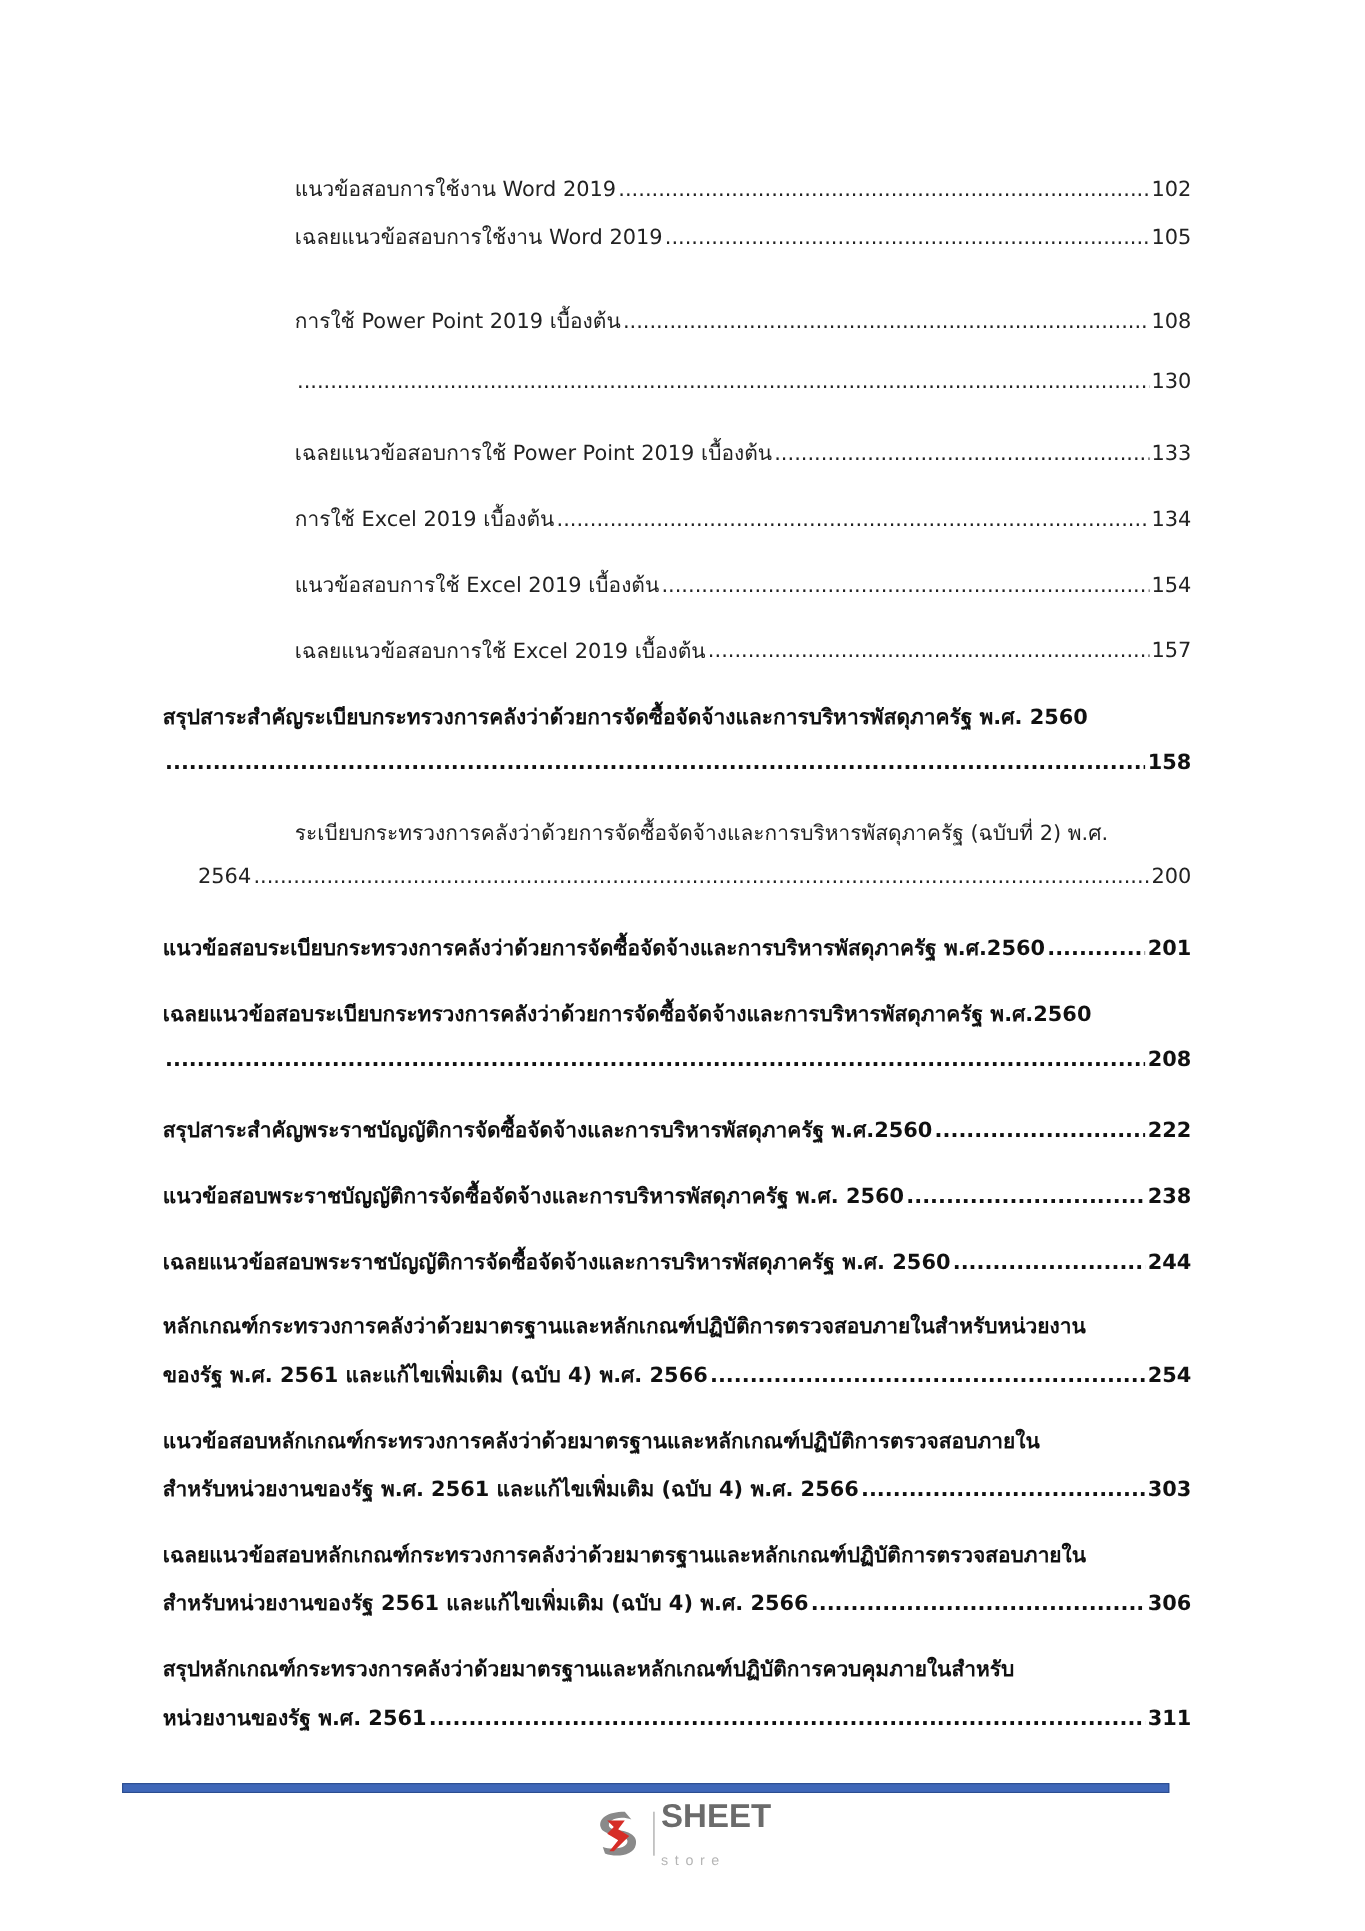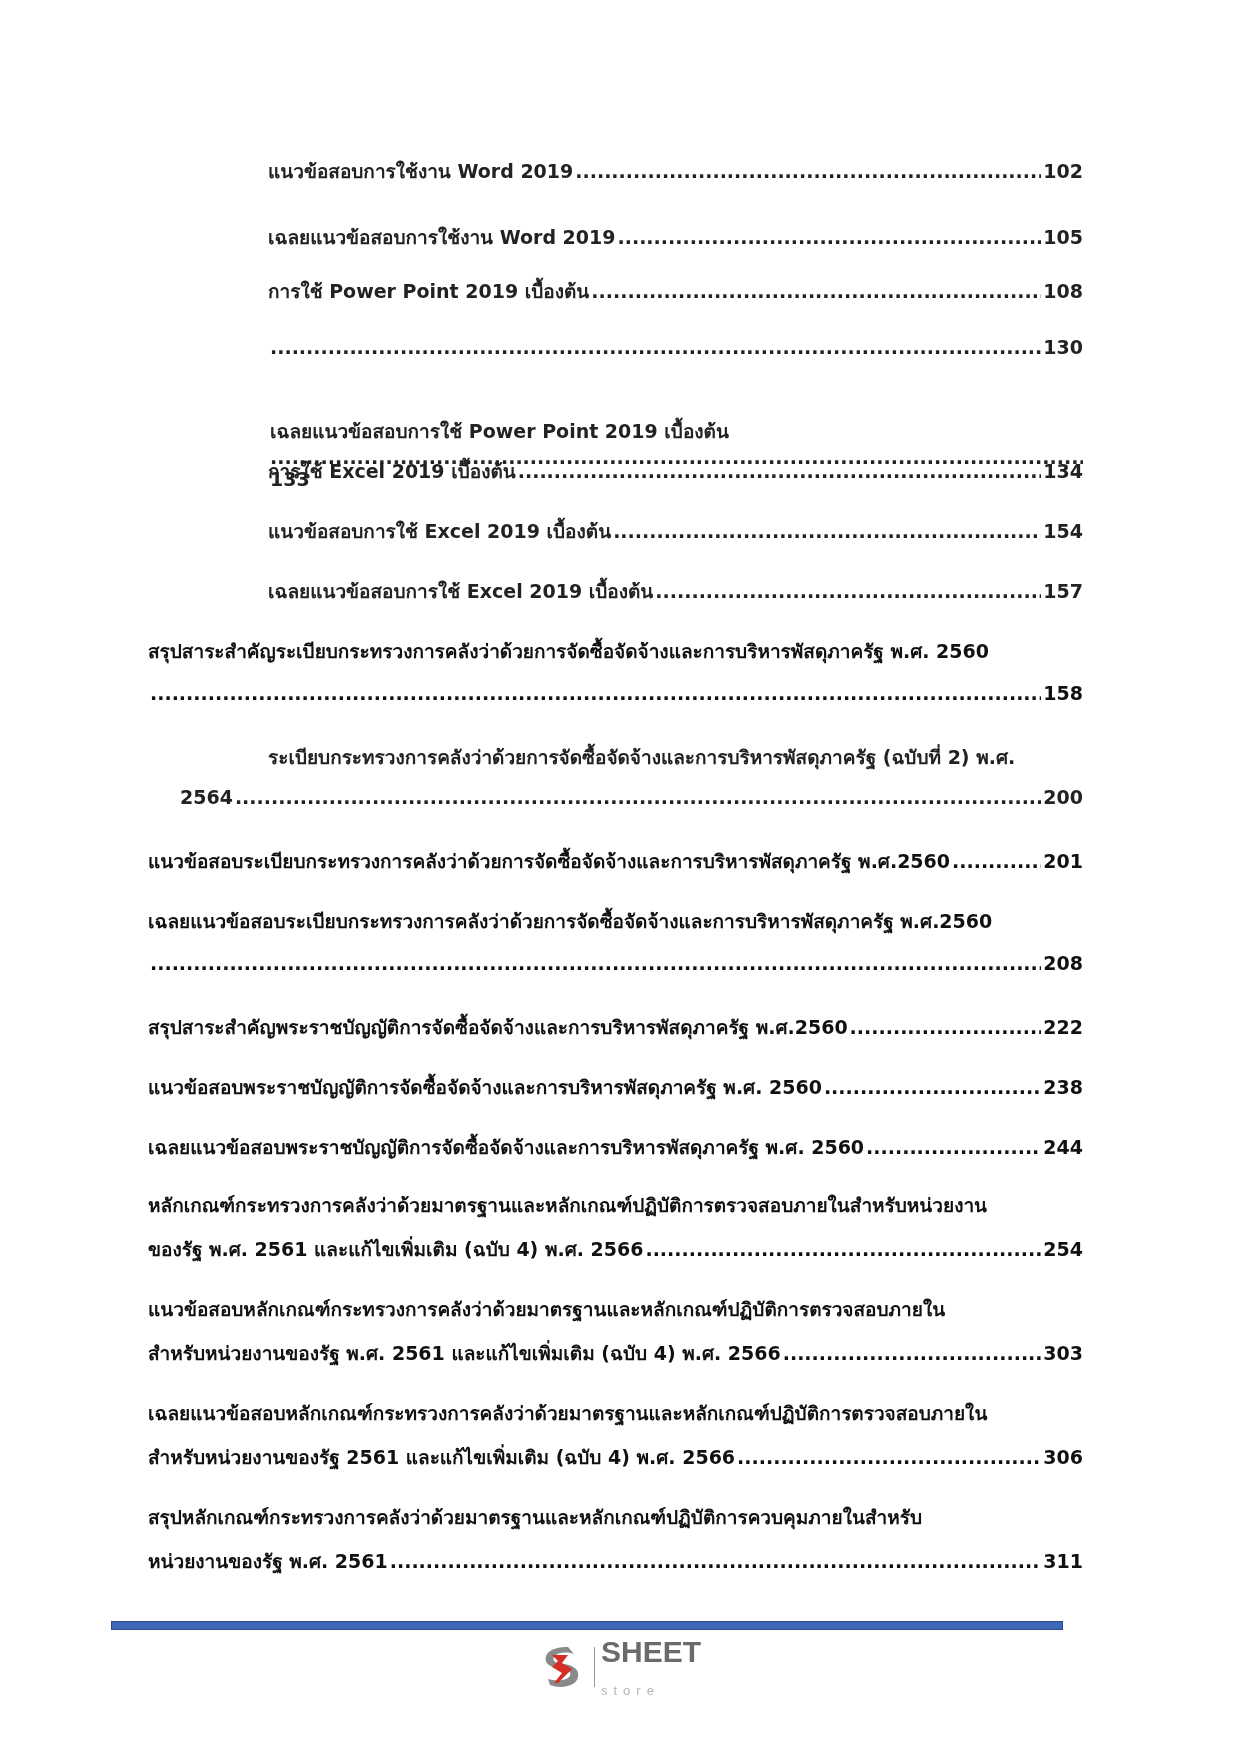--- a/index.html
+++ b/index.html
@@ -11,21 +11,21 @@
   }
   .toc-line .t { flex: 0 0 auto; }
   .toc-line .dots {
     flex: 1 1 auto; overflow: hidden; margin: 0 2px;
     letter-spacing: 0;
   }
   .toc-line .dots::before {
     content: "....................................................................................................................................................................................................................................................................................................................";
   }
   .toc-line .p { flex: 0 0 auto; text-align: right; }
-  .normal { font-size: 19px; font-weight: bold; color: #222; }
+  .normal { font-size: 19px; font-weight: normal; color: #222; }
   .bold { font-size: 19px; font-weight: bold; color: #111; }
   .plain-line { position: absolute; white-space: nowrap; }
   .footer-bar {
     position: absolute; left: 111px; top: 1621px; width: 952px; height: 9px;
     background: #3f67b8; border: 1px solid #2c4d8f; box-sizing: border-box;
   }
   .logo { position: absolute; left: 538px; top: 1643px; height: 48px; display: flex; align-items: center; }
   .logo-mark { width: 48px; height: 48px; }
   .logo-sep { width: 1px; height: 40px; background: #999; margin: 0 6px 0 8px; }
   .logo-text { display: flex; flex-direction: column; line-height: 1; }
@@ -33,35 +33,35 @@
   .logo-sub { font-family: "Liberation Sans", sans-serif; font-size: 13px; color: #b5b5b5; letter-spacing: 6px; margin-top: 17px; }
 </style>
 </head>
 <body>
 
 <div class="toc-line normal" style="left:268px; top:156px; width:815px;">
   <span class="t">แนวข้อสอบการใช้งาน Word 2019</span>
   <span class="dots"></span>
   <span class="p">102</span>
 </div>
-<div class="toc-line normal" style="left:268px; top:222px; width:815px;justify-content:space-between;">
+<div class="toc-line normal" style="left:268px; top:200px; width:815px;justify-content:space-between;">
   <span class="t">เฉลยแนวข้อสอบการใช้งาน Word 2019</span>
   <span class="dots"></span>
   <span class="p">105</span>
 </div>
 <div class="toc-line normal" style="left:268px; top:276px; width:815px;">
   <span class="t">การใช้ Power Point 2019 เบื้องต้น</span>
   <span class="dots"></span>
   <span class="p">108</span>
 </div>
 <div class="toc-line normal" style="left:268px; top:336px; width:815px;">
   <span class="dots"></span>
   <span class="p">130</span>
 </div>
-<div class="toc-line normal" style="left:268px; top:416px; width:815px;flex-direction:column;">
+<div class="toc-line normal" style="left:268px; top:396px; width:815px;">
   <span class="t">เฉลยแนวข้อสอบการใช้ Power Point 2019 เบื้องต้น</span>
   <span class="dots"></span>
   <span class="p">133</span>
 </div>
 <div class="toc-line normal" style="left:268px; top:456px; width:815px;">
   <span class="t">การใช้ Excel 2019 เบื้องต้น</span>
   <span class="dots"></span>
   <span class="p">134</span>
 </div>
 <div class="toc-line normal" style="left:268px; top:516px; width:815px;">

